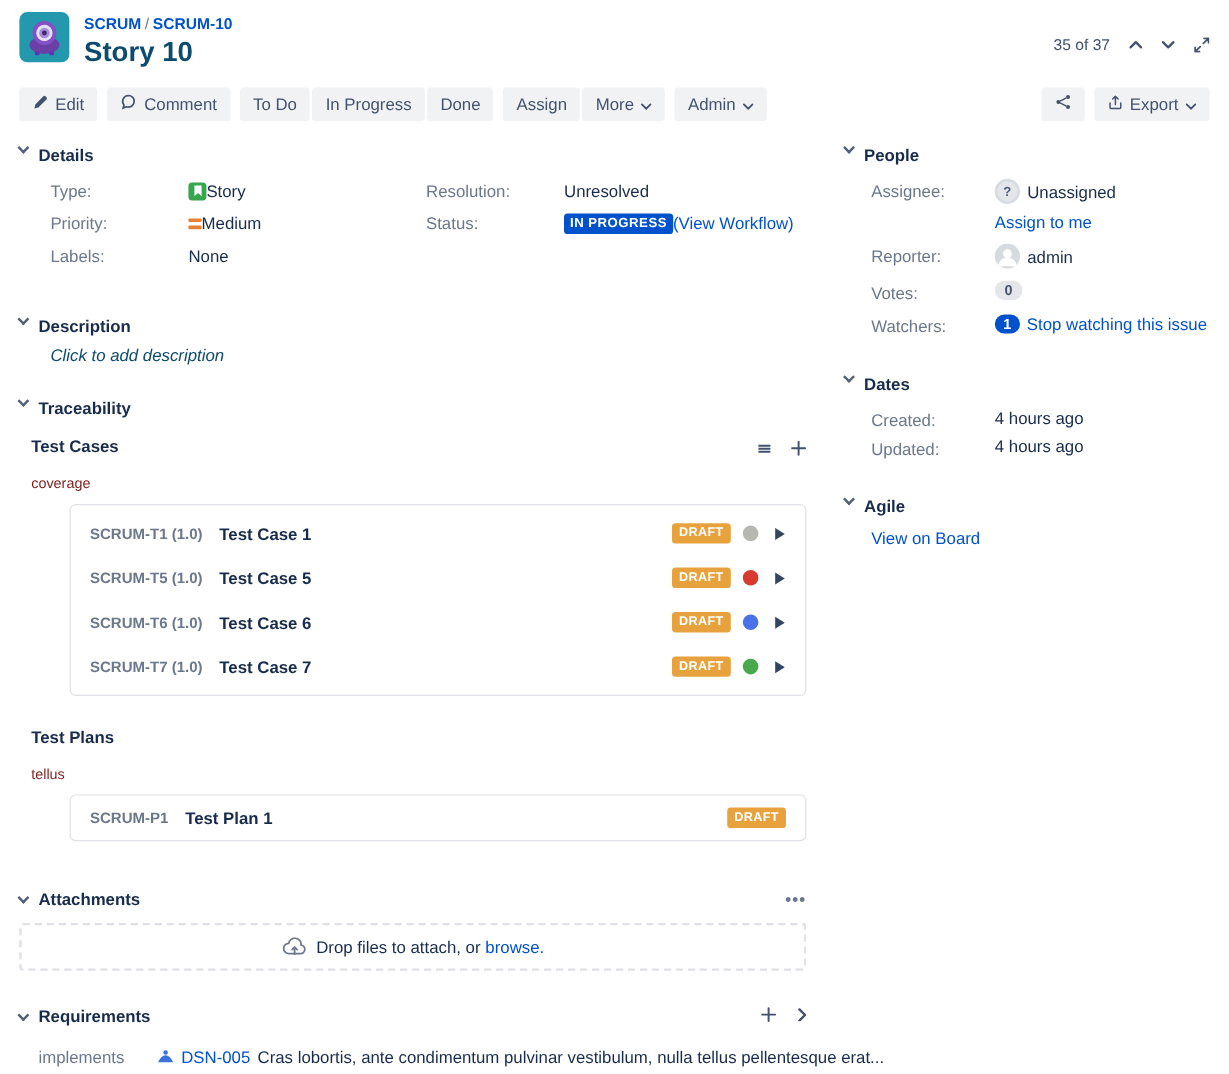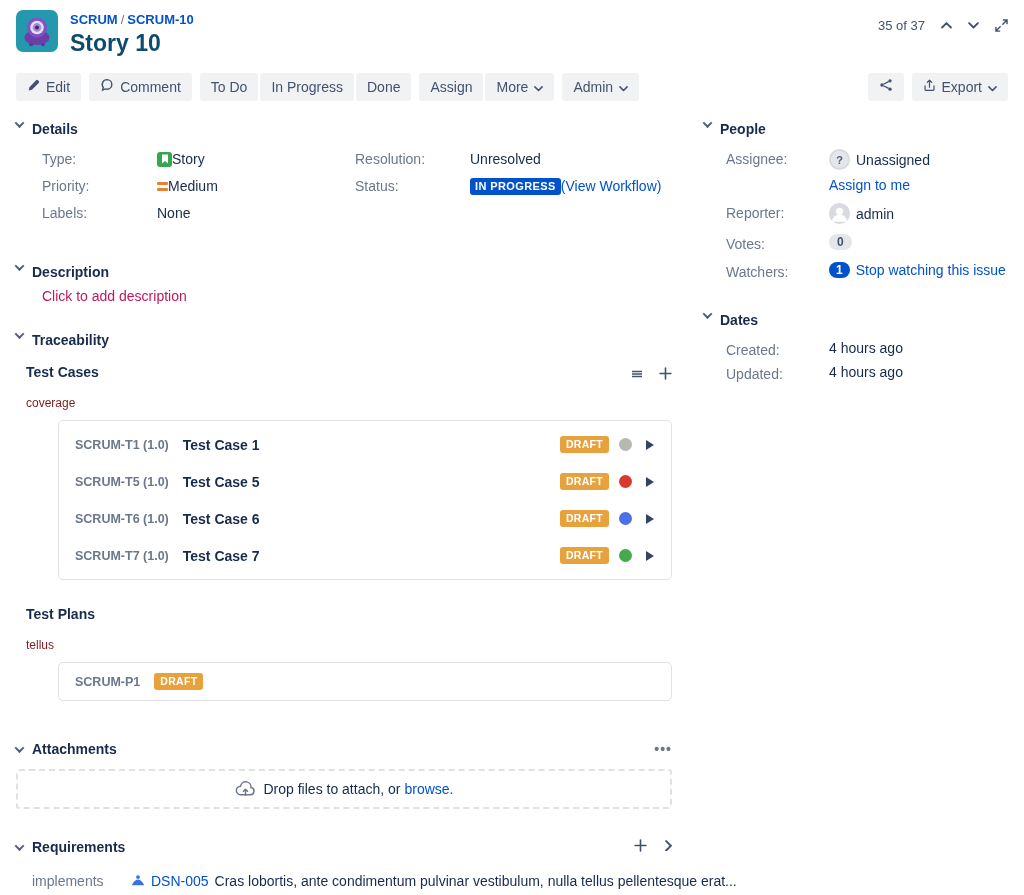--- a/index.html
+++ b/index.html
@@ -6,21 +6,21 @@
   html,body { margin:0; padding:0; }
   body {
     width:1024px; height:895px; overflow:hidden;
     background:#fff; color:#172B4D;
     font-family:"Liberation Sans", sans-serif; font-size:14px;
   }
   a { text-decoration:none; color:#0052CC; cursor:pointer; }
   .page { padding:10px 16px 0 16px; }
 
   
-  .header { display:flex; justify-content:space-between; align-items:flex-start; }
+  .header { display:flex; justify-content:space-between; align-items:center; }
   .header-left { display:flex; gap:12px; align-items:flex-start; }
   .proj-avatar { width:42px; height:42px; flex:0 0 42px; }
   .breadcrumb { font-size:13px; font-weight:600; margin-top:2px; }
   .breadcrumb .sep { color:#6B778C; font-weight:400; padding:0 3px; }
   .issue-title { font-size:23px; font-weight:600; color:#0c4a6e; margin-top:3px; }
   .pager { display:flex; align-items:center; gap:16px; color:#42526E; font-size:13px; margin-top:8px; }
   .icon-btn { background:none; border:none; padding:0; color:#42526E; cursor:pointer; display:inline-flex; align-items:center; }
 
   
   .toolbar { display:flex; justify-content:space-between; margin-top:16px; }
@@ -51,21 +51,21 @@
 
   .details-grid { display:flex; }
   .details-colA { width:313px; flex:0 0 313px; }
   .details-colB { flex:1; }
 
   .status-badge { background:#0052CC; color:#fff; font-size:11px; font-weight:700; letter-spacing:.4px; border-radius:3px; padding:2px 5px 3px; }
   .type-icon { width:15px; height:15px; border-radius:3px; background:#36A64F; display:inline-flex; align-items:center; justify-content:center; }
   .prio-icon { display:inline-flex; flex-direction:column; gap:3px; }
   .prio-icon i { display:block; width:11px; height:3px; border-radius:1px; background:#E97F33; }
 
-  .desc-placeholder { color:#be185d; }
+  .desc-placeholder { font-style:italic; color:#0c4a6e; }
 
   
   .sub-block { margin-top:14px; }
   .sub-head { display:flex; align-items:flex-end; justify-content:space-between; }
   .sub-title { font-weight:700; font-size:14px; }
   .sub-icons { display:flex; gap:16px; color:#505F79; align-items:center; }
   .relation { font-size:12px; color:#7f1d1d; margin:16px 0 10px; }
   .tc-card { border:1px solid #DFE1E6; border-radius:5px; padding:5px 0; background:#fff;margin-left:32px; }
   .tc-row { display:flex; align-items:center; padding:10px 16px; }
   .tc-key { color:#6B778C; font-size:12.5px; font-weight:600; margin-right:14px; white-space:nowrap; }
@@ -348,20 +348,21 @@
           </div>
 
           <div class="sub-block" style="margin-top:26px;">
             <div class="sub-head">
               <span class="sub-title">Test Plans</span>
             </div>
             <div class="relation">tellus</div>
             <div class="tc-card" style="padding:0;">
               <div class="tc-row">
                 <span class="tc-key">SCRUM-P1</span>
+                <span class="tc-title">Test Plan 1</span>
                 <span class="badge-draft">DRAFT</span>
               </div>
             </div>
           </div>
         </div>
       </div>
 
       <div class="section" style="margin-bottom:30px;">
         <div class="section-head" style="justify-content:space-between;">
           <span style="display:flex; align-items:center; gap:9px;">
@@ -476,16 +477,25 @@
             <span class="side-label">Created:</span>
             <span>4 hours ago</span>
           </div>
           <div class="side-field">
             <span class="side-label">Updated:</span>
             <span>4 hours ago</span>
           </div>
         </div>
       </div>
 
+      <div class="side-section">
+        <div class="section-head">
+          <span class="chev"></span>
+          <span class="section-title">Agile</span>
+        </div>
+        <div class="side-body" style="padding-left:22px; margin-top:10px;">
+          <a>View on Board</a>
+        </div>
+      </div>
 
     </div>
   </div>
 </div>
 
 </body></html>

